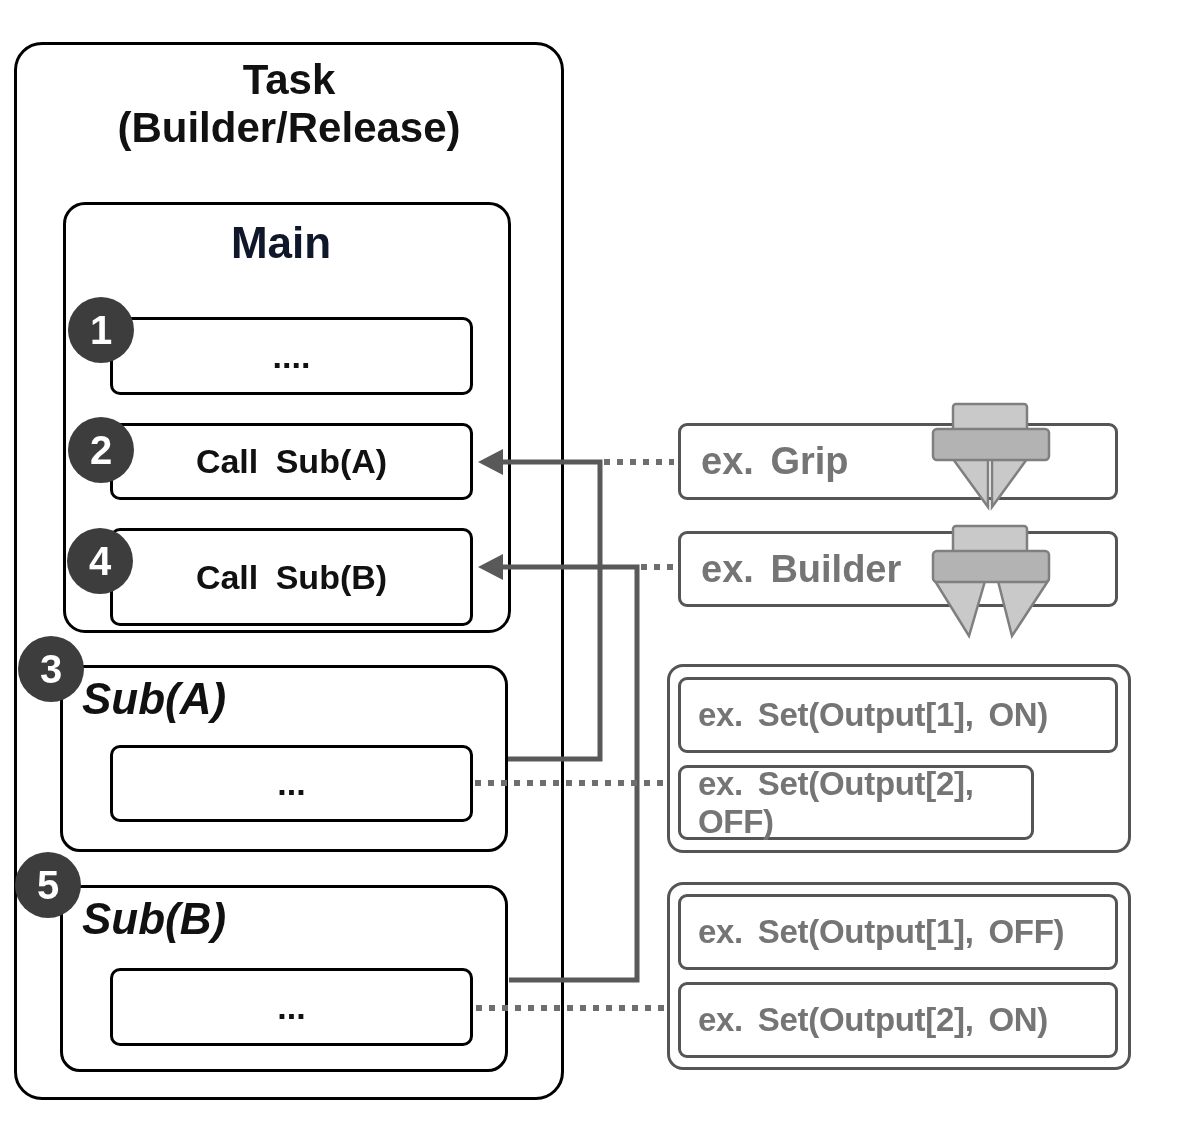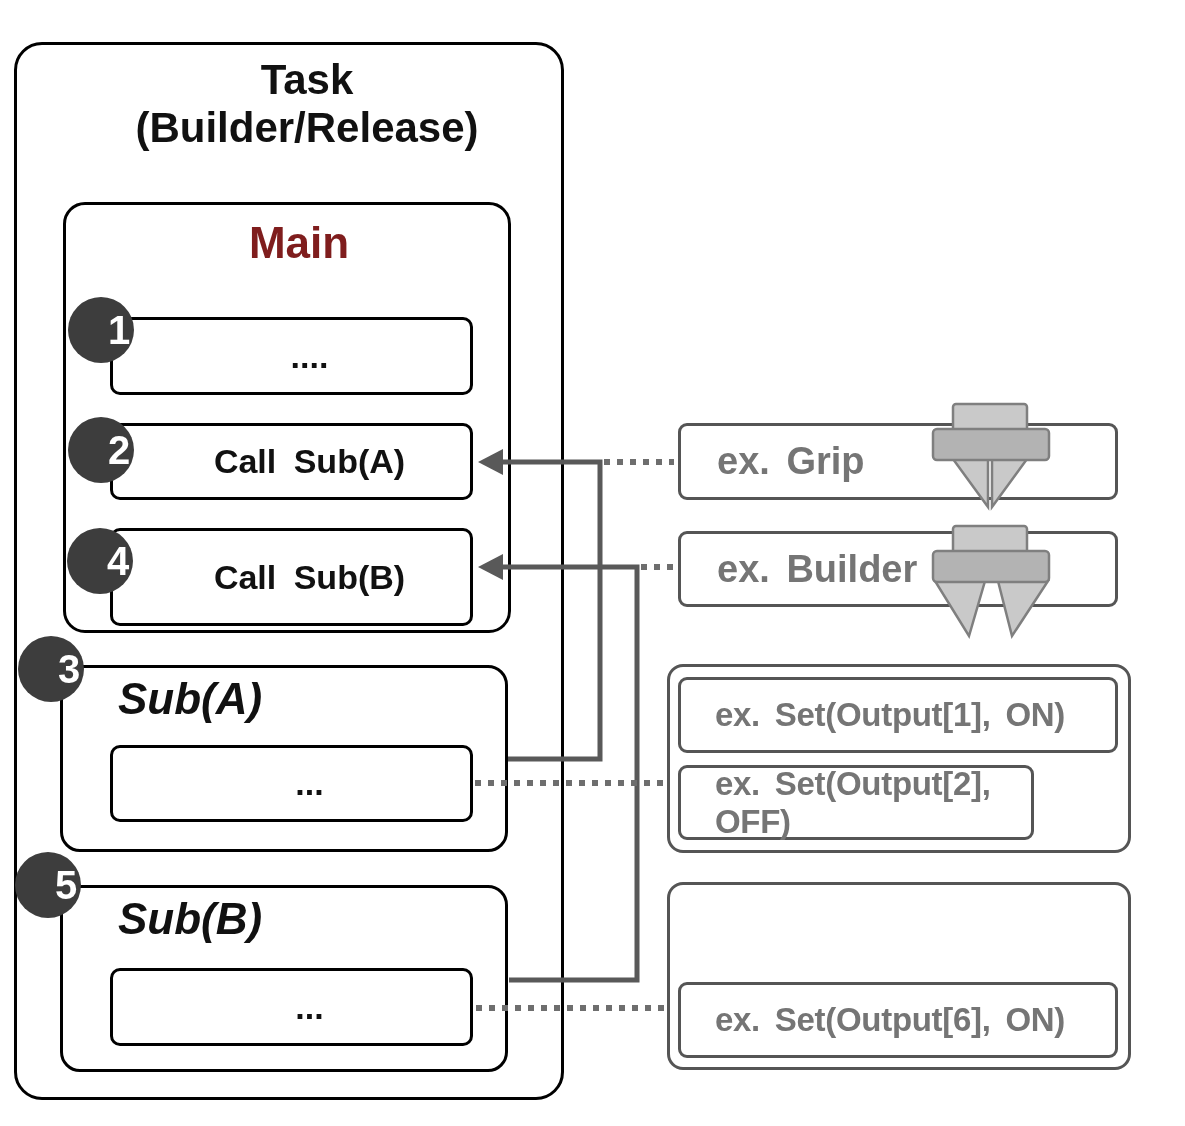--- a/index.html
+++ b/index.html
@@ -1,37 +1,37 @@
 <!DOCTYPE html>
 <html><head>
 <meta charset="utf-8">
 <style>
   html,body{margin:0;padding:0;background:#fff;}
   .canvas{
     position:relative;width:1185px;height:1126px;background:#fff;overflow:hidden;
     font-family:"Liberation Sans","DejaVu Sans",sans-serif;font-weight:700;color:#000;
   }
-  .abs{position:absolute;box-sizing:border-box;padding-left:36px;}
+  .abs{position:absolute;box-sizing:border-box;}
   
   .blackbox{background:#fff;border:3px solid #000;}
   .r28{border-radius:28px;} .r22{border-radius:22px;} .r20{border-radius:20px;} .r10{border-radius:10px;}
   
   .task-title{left:14px;top:56px;width:550px;text-align:center;font-size:42px;line-height:48px;color:#111;}
-  .main-title{left:63px;top:218px;width:436px;text-align:center;font-size:44px;color:#7f1d1d;}
+  .main-title{left:63px;top:218px;width:436px;text-align:center;font-size:44px;color:#0f172a;}
   .sub-title{font-size:44px;color:#111;font-style:italic;}
   
   .rowbox{display:flex;align-items:center;justify-content:center;font-size:34px;word-spacing:8px;color:#111;}
   
   .badge{width:66px;height:66px;border-radius:50%;background:#3d3d3d;color:#fff;
          display:flex;align-items:center;justify-content:center;font-size:40px;z-index:4;}
   
   .exbox{background:#fff;border:3px solid #555;border-radius:9px;display:flex;align-items:center;
-         color:#757575;font-size:38px;word-spacing:6px;padding-left:36px;}
+         color:#757575;font-size:38px;word-spacing:6px;padding-left:20px;}
   .exgroup{background:#fff;border:3px solid #555;border-radius:16px;}
-  .setbox{font-size:33px;letter-spacing:-0.3px;padding-left:34px;}
+  .setbox{font-size:33px;letter-spacing:-0.3px;padding-left:17px;}
   
   .overlay{position:absolute;left:0;top:0;z-index:6;pointer-events:none;}
   .solidline{stroke:#595959;stroke-width:5;fill:none;stroke-linejoin:miter;}
   .dottedline{stroke:#6e6e6e;stroke-width:6;stroke-dasharray:6 7;}
   .arrowhead{fill:#595959;}
   .icon-light{fill:#c9c9c9;stroke:#7f7f7f;stroke-width:2.5;}
   .icon-mid{fill:#b3b3b3;stroke:#7f7f7f;stroke-width:2.5;}
 </style>
 </head>
 <body>
@@ -84,22 +84,25 @@
 
   <div class="abs exgroup" style="left:667px;top:664px;width:464px;height:189px;"></div>
   <div class="abs exbox setbox" style="left:678px;top:677px;width:440px;height:76px;">
     <span>ex. Set(Output[1], ON)</span>
   </div>
   <div class="abs exbox setbox" style="left:678px;top:765px;width:356px;height:75px;">
     <span>ex. Set(Output[2], OFF)</span>
   </div>
 
   <div class="abs exgroup" style="left:667px;top:882px;width:464px;height:188px;"></div>
+  <div class="abs exbox setbox" style="left:678px;top:894px;width:440px;height:76px;">
+    <span>ex. Set(Output[1], OFF)</span>
+  </div>
   <div class="abs exbox setbox" style="left:678px;top:982px;width:440px;height:76px;">
-    <span>ex. Set(Output[6], ON)</span>
+    <span>ex. Set(Output[2], ON)</span>
   </div>
 
   <svg class="overlay" width="1185" height="1126" viewBox="0 0 1185 1126">
 
     <g>
       <path class="solidline" d="M508,759 H600 V462 H500"></path>
       <polygon class="arrowhead" points="478,462 503,449 503,475"></polygon>
     </g>
     <g>
       <path class="solidline" d="M509,980 H637 V567 H500"></path>

